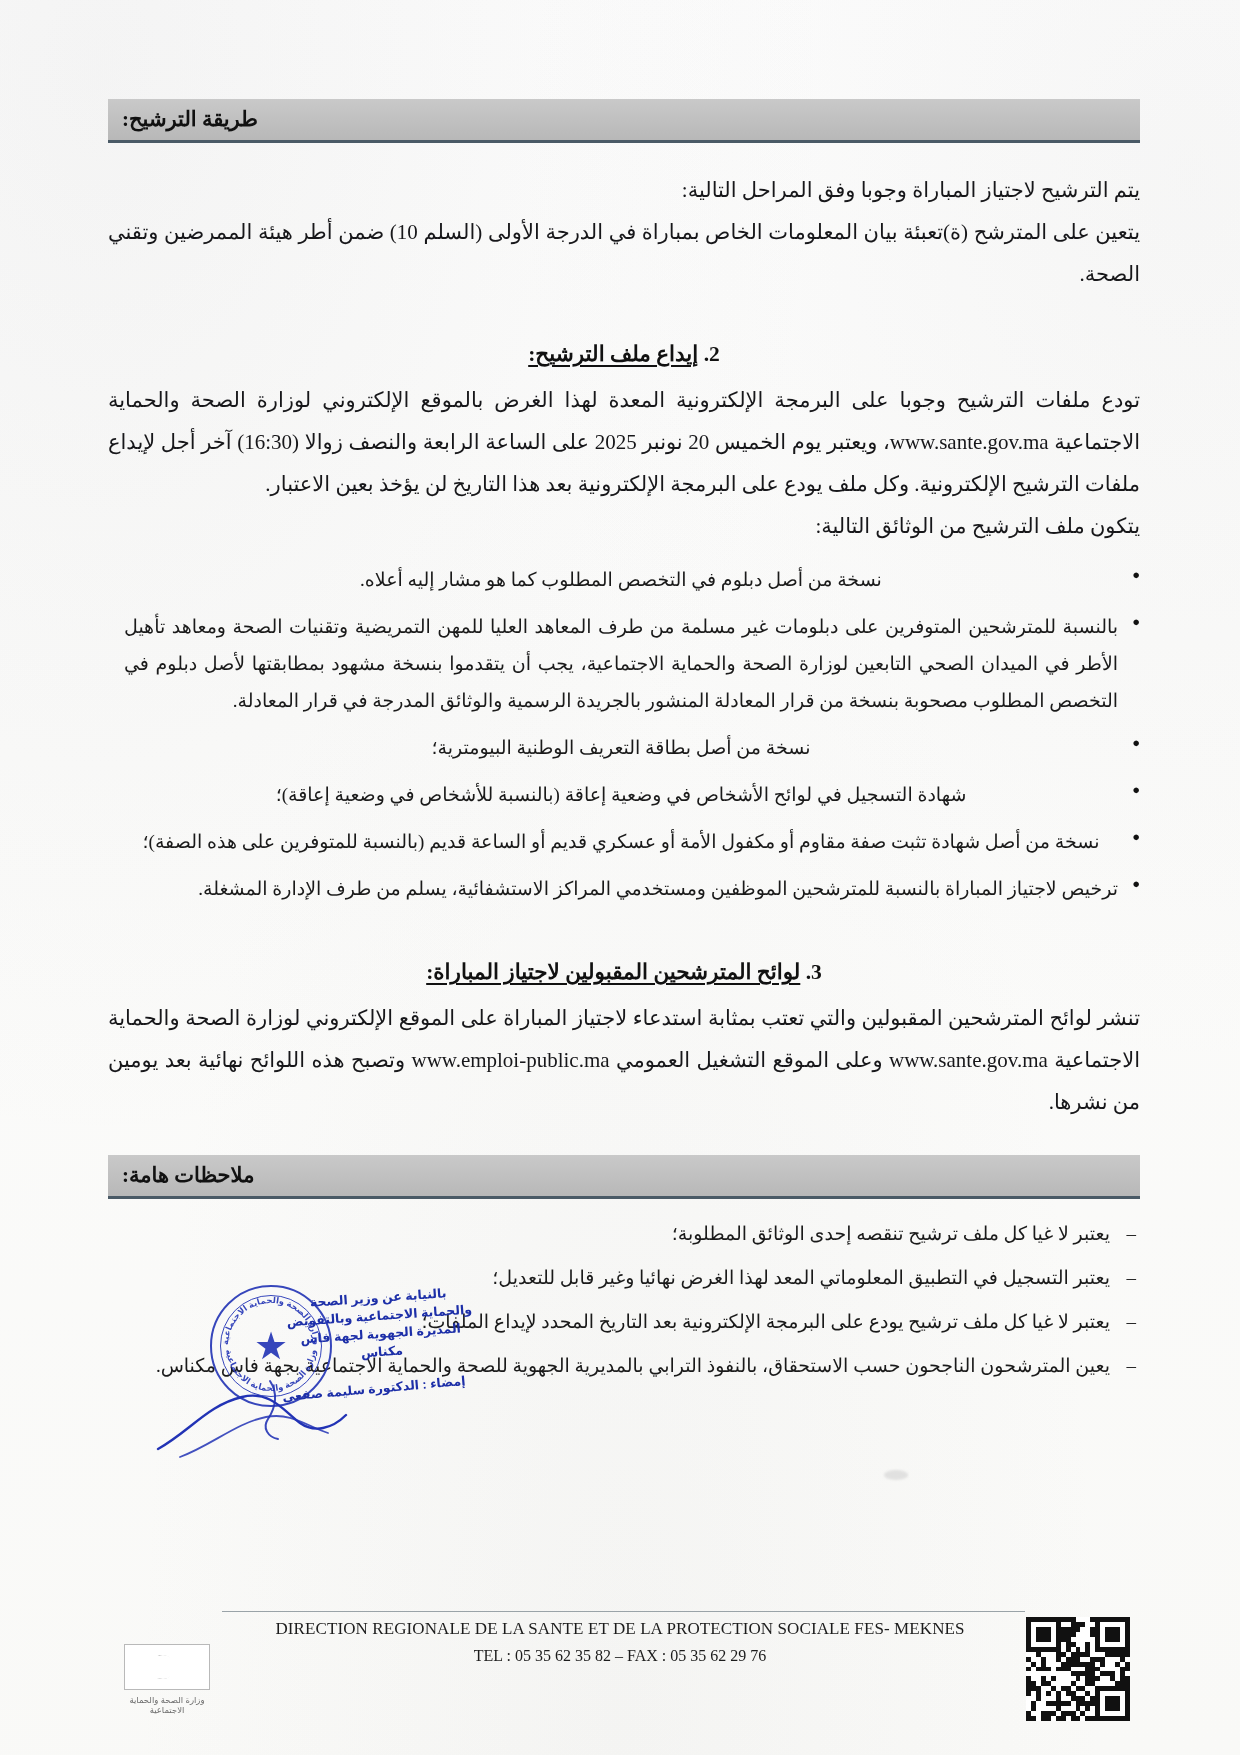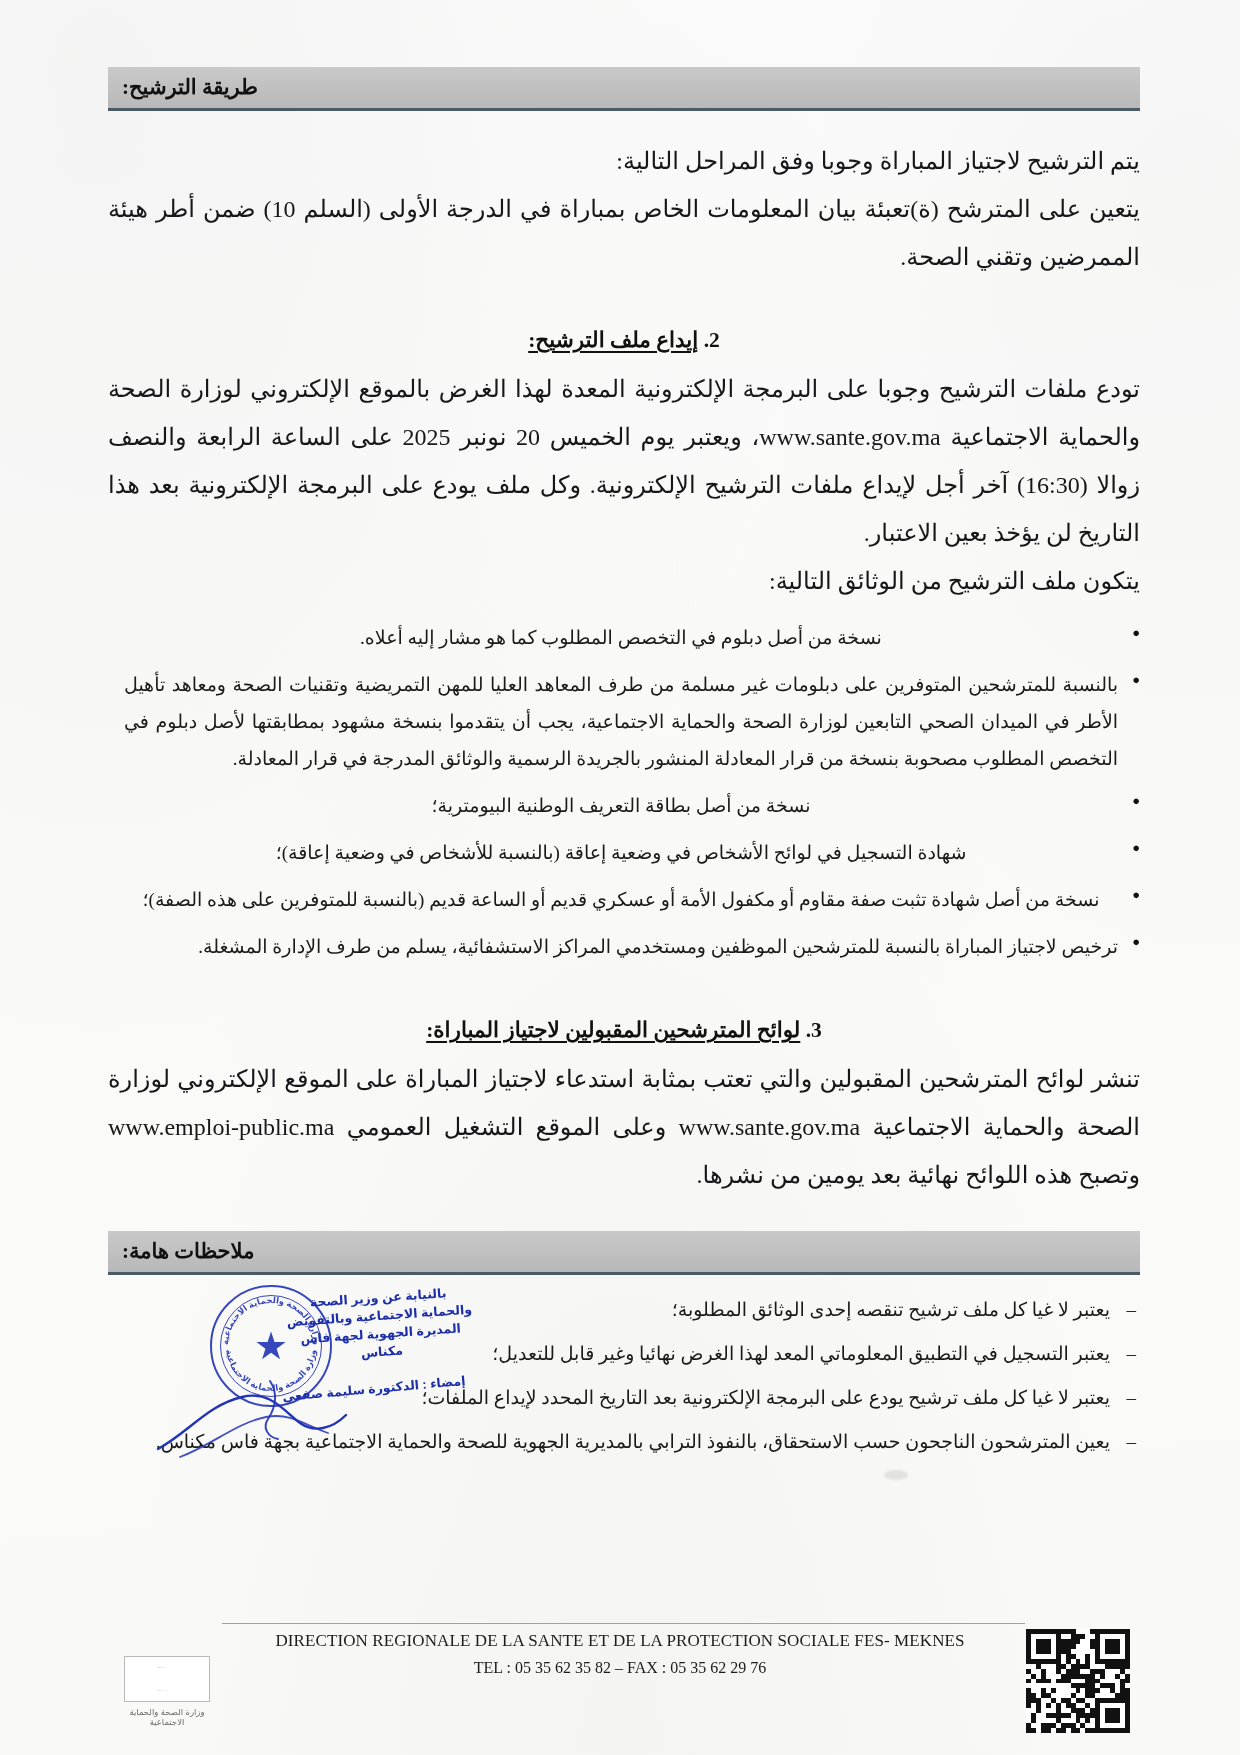--- a/index.html
+++ b/index.html
@@ -44,21 +44,21 @@
   }
   .band .band-title{
     font-size:21px;font-weight:bold;
     color:#111;
     letter-spacing:.2px;
     margin-right:auto;
   }
 
   
   .para{
-    font-size:24px;
+    font-size:21px;
     line-height:2.0;
     text-align:justify;
     text-align-last:right;
     margin:0;
     color:#17171a;
   }
   .lead{
     text-align:right;
     margin-top:26px;
   }
@@ -173,21 +173,21 @@
   }
   .scribble{
     position:absolute;
     left:0px; top:86px;
     width:250px;height:92px;
   }
 
   
   .footer{
     position:absolute;
-    left:0;right:0;bottom:0;
+    left:0;right:0;bottom:12px;
     height:150px;
   }
   .footer-rule{
     position:absolute;
     left:222px; right:215px; top:18px;
     border-top:1.5px solid #9aa3a8;
   }
   .footer-center{
     position:absolute;
     left:0;right:0; top:26px;
@@ -257,21 +257,21 @@
   }
 </style>
 </head>
 <body>
 
 <div class="page"></div>
 <div class="scan-noise"></div>
 
 <div class="content">
 
-  <div style="margin-top:67px;border-radius:13px;">
+  <div style="margin-top:99px;border-radius:13px;">
     <div class="band">
       <span class="band-title">طريقة الترشيح:</span>
     </div>
   </div>
 
   <p class="para lead">يتم الترشيح لاجتياز المباراة وجوبا وفق المراحل التالية:</p>
 
 
   <p class="para">يتعين على المترشح (ة)تعبئة بيان المعلومات الخاص بمباراة في الدرجة الأولى (السلم 10) ضمن أطر هيئة الممرضين وتقني الصحة.</p>
 

